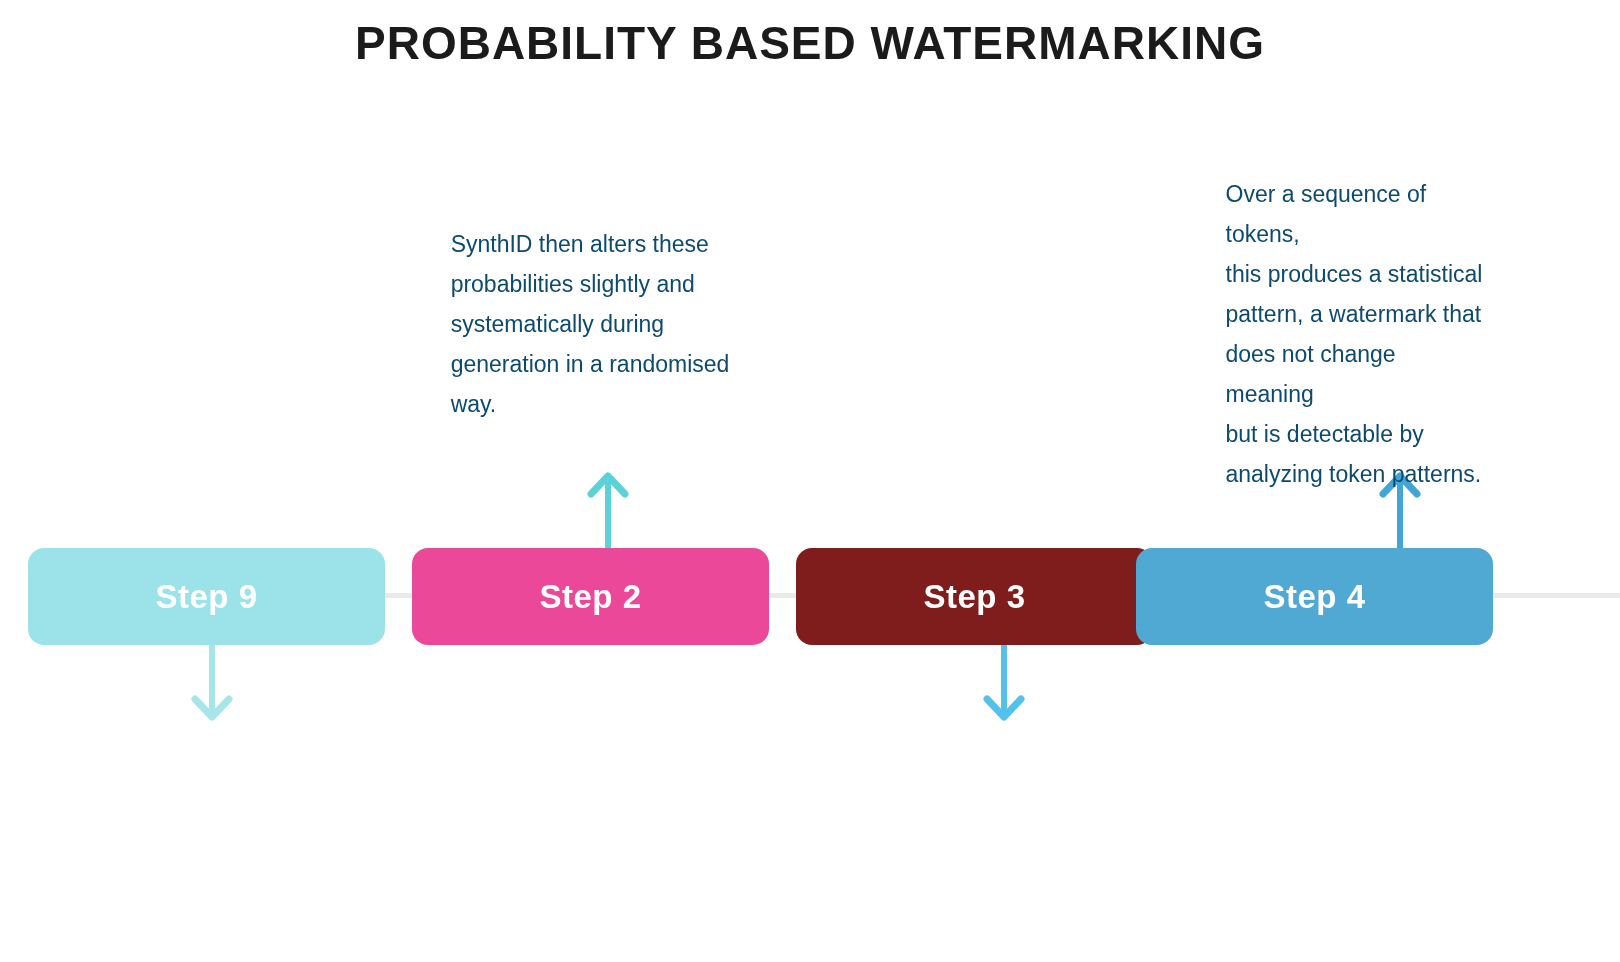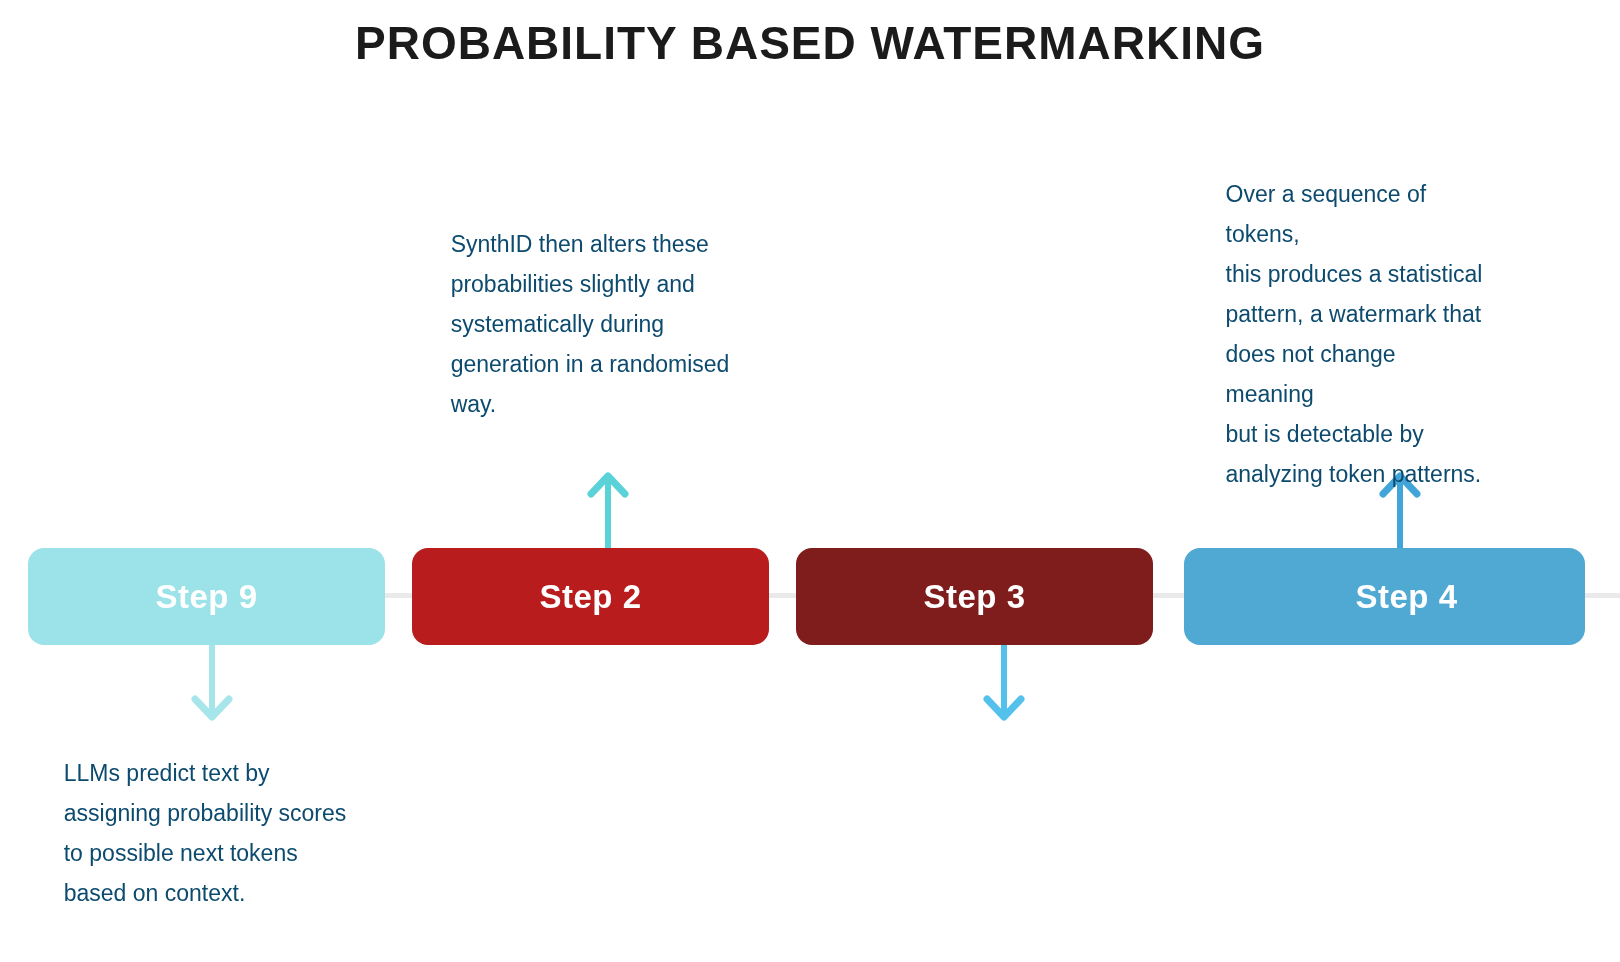--- a/index.html
+++ b/index.html
@@ -48,21 +48,21 @@
   }
   .step-box .step-label {
     color: #ffffff;
     font-size: 33px;
     font-weight: 700;
     letter-spacing: 0.5px;
   }
   .box-1 { left: 28px; }
   .box-2 { left: 412px; }
   .box-3 { left: 796px; }
-  .box-4 { left: 1184px; padding-left: 44px; }
+  .box-4 { left: 1136px; }
 
   .arrow {
     position: absolute;
     width: 60px;
     height: 80px;
     z-index: 1;
   }
   .arrow-down-1 { left: 182px;  top: 645px; }
   .arrow-up-2   { left: 578px;  top: 468px; }
   .arrow-down-3 { left: 974px;  top: 645px; }
@@ -91,26 +91,22 @@
 
   <div class="connector-line" style="background: rgb(234, 234, 234);"></div>
 
   <div class="step-box box-1" style="background: rgb(155, 227, 232);">
     <span class="step-label">Step 9</span>
   </div>
   <svg class="arrow arrow-down-1" viewBox="0 0 60 80">
     <line x1="30" y1="0" x2="30" y2="70" stroke-width="6" stroke-linecap="round" fill="none" stroke="#a6e5ea"></line>
     <polyline points="13,54 30,72 47,54" stroke-width="7" stroke-linecap="round" stroke-linejoin="round" fill="none" stroke="#a6e5ea"></polyline>
   </svg>
-  <div class="desc desc-1">LLMs predict text by
-assigning probability scores
-to possible next tokens
-based on context.</div>
 
-  <div class="step-box box-2" style="background: #b91c1c;">
+  <div class="step-box box-2" style="background: #ec4899;">
     <span class="step-label">Step 2</span>
   </div>
   <svg class="arrow arrow-up-2" viewBox="0 0 60 80">
     <line x1="30" y1="10" x2="30" y2="80" stroke-width="6" stroke-linecap="round" fill="none" stroke="#5bd1d8"></line>
     <polyline points="13,26 30,8 47,26" stroke-width="7" stroke-linecap="round" stroke-linejoin="round" fill="none" stroke="#5bd1d8"></polyline>
   </svg>
   <div class="desc desc-2">SynthID then alters these
 probabilities slightly and
 systematically during
 generation in a randomised

